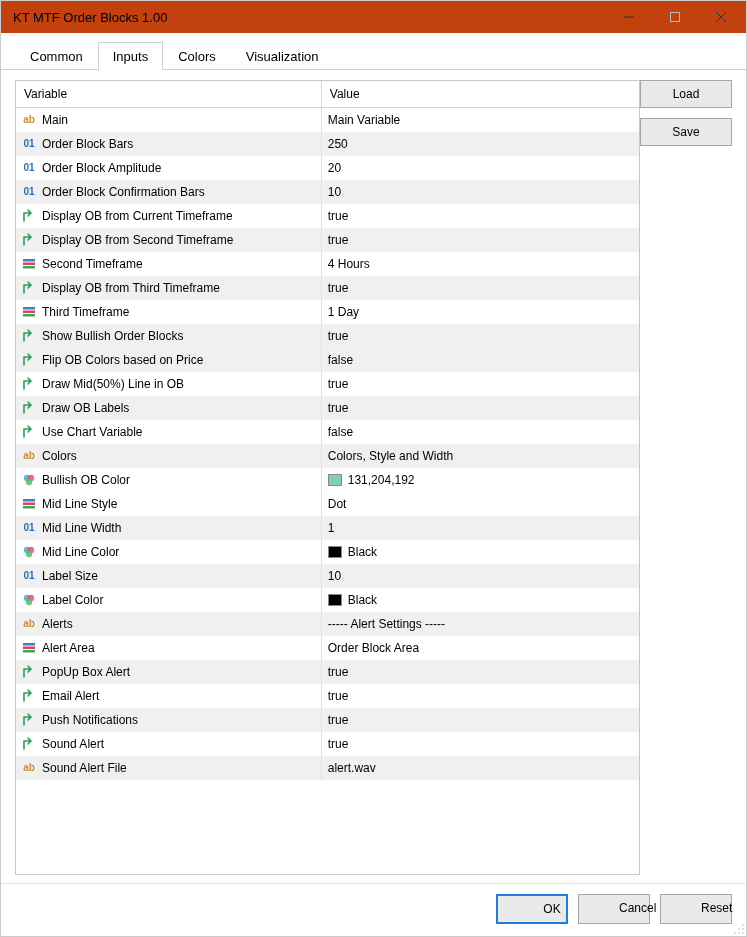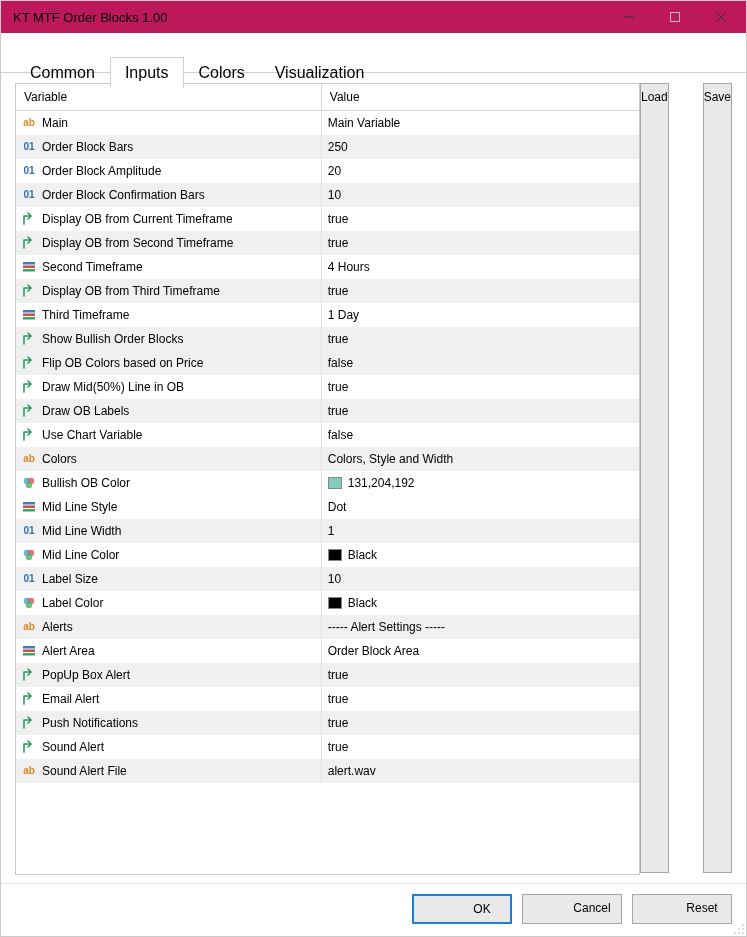--- a/index.html
+++ b/index.html
@@ -14,21 +14,21 @@
     display: flex;
     flex-direction: column;
     border: 1px solid #ccc;
   }
   
   .titlebar {
     height: 32px;
     display: flex;
     align-items: center;
     padding: 0 2px 0 12px;
-    background: #be185d;
+    background: #c2410c;
     justify-content: flex-end;
   }
   .titlebar .title { flex: 1; font-size: 13px; }
   .titlebar .win-controls { display: flex; }
   .titlebar .win-btn {
     width: 46px; height: 32px;
     display: flex; align-items: center; justify-content: center;
     font-size: 12px; color: #333;
   }
   .titlebar .win-btn.disabled { color: #bbb; }
@@ -38,24 +38,24 @@
   .tabs {
     display: flex;
     padding: 8px 14px 0 14px;
     border-bottom: 1px solid #d0d0d0;
     gap: 0;
   }
   .tab {
     padding: 6px 14px 6px 14px;
     border: 1px solid transparent;
     border-bottom: none;
-    font-size: 16px;
+    font-size: 13px;
     cursor: default;
     position: relative;
-    top: 16px;
+    top: 1px;
     text-align: right;
   }
   .tab.active {
     border-color: #d0d0d0;
     background: #fff;
   }
 
   
   .main {
     flex: 1;
@@ -109,43 +109,43 @@
   .val-cell { display: flex; align-items: center; }
 
   
   .ic-ab { color: #d88b2a; }
   .ic-01 { color: #2d6fb5; }
 
   
   .side-buttons {
     width: 92px;
     display: flex;
-    flex-direction: row;
-    justify-content: space-between;
+    flex-direction: column;
+    justify-content: flex-start;
     gap: 10px;
     padding-bottom: 2px;
   }
   .btn {
     border: 1px solid #a7a7a7;
     background: #e9e9e9;
     font-size: 12px;
     padding: 6px 0;
     text-align: center;
     cursor: default;
   }
 
   
   .bottom {
     padding: 10px 14px 12px 14px;
     display: flex;
     justify-content: flex-end;
     gap: 10px;
     border-top: 1px solid #e4e4e4;
   }
-  .bottom .btn { width: 100px; padding-left: 40px; }
+  .bottom .btn { width: 72px; padding-left: 40px; }
   .bottom .btn.primary { border: 2px solid #1e7fdb; background:#e9e9e9; }
 
   .resize-grip {
     position: absolute;
     right: 2px; bottom: 2px;
     width: 14px; height: 14px;
     opacity: .35;
   }
 </style>
 </head>

